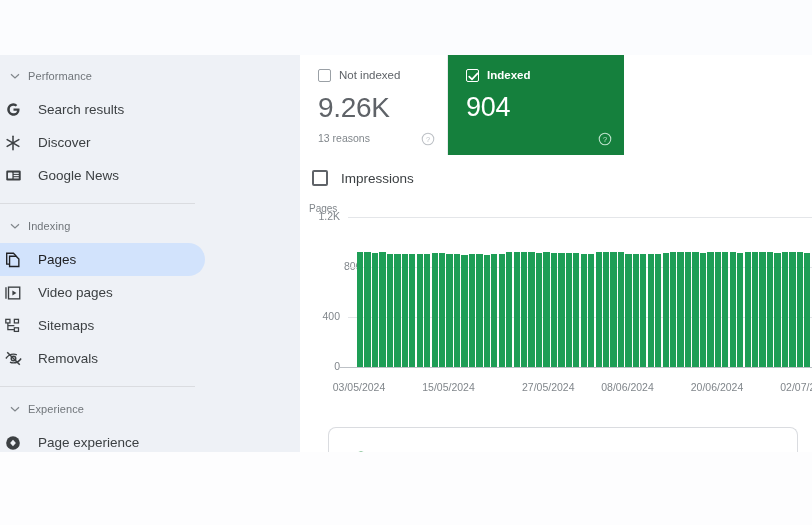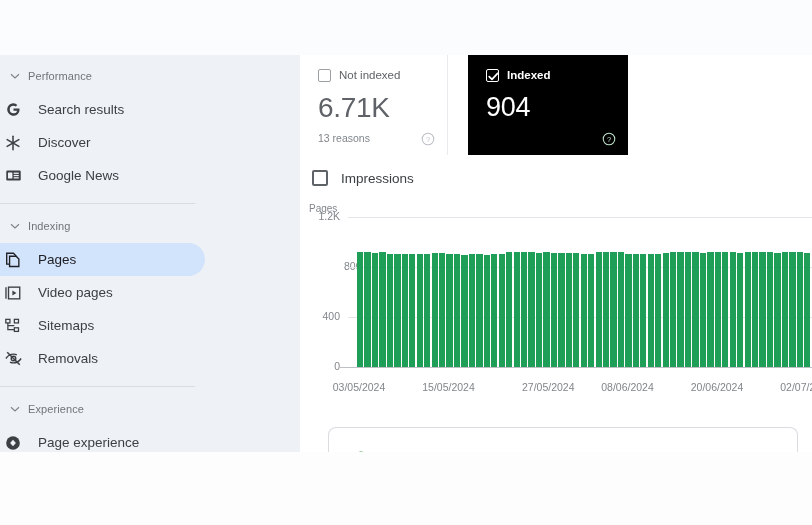--- a/index.html
+++ b/index.html
@@ -96,24 +96,23 @@
     height: 100px;
   }
   .card {
     position: relative;
     width: 148px; height: 100px;
     padding: 12px 12px 0 18px;
     border-right: 1px solid #e8eaed;
     background: #fff;
   }
   .card.selected {
-    background: #000000;
+    background: #15803d;
     border-right: none;
-    width: 160px;
-    margin-left: 20px;
+    width: 176px;
   }
   .card-head {
     display: flex; align-items: center;
     gap: 8px;
     height: 16px;
     text-align: center;
   }
   .cb {
     width: 13px; height: 13px;
     border: 1.6px solid #9aa0a6;
@@ -388,21 +387,21 @@
 
   <div class="main">
 
     <div class="cards">
 
       <div class="card">
         <div class="card-head">
           <span class="cb"></span>
           <span class="card-title">Not indexed</span>
         </div>
-        <div class="card-value">6.71K</div>
+        <div class="card-value">9.26K</div>
         <div class="card-sub">13 reasons</div>
         <span class="help">
           <svg width="14" height="14" viewBox="0 0 16 16">
             <circle cx="8" cy="8" r="6.6" fill="none" stroke="currentColor" stroke-width="1.2"></circle>
             <text x="8" y="11.4" font-size="8.5" text-anchor="middle" fill="currentColor" font-family="Liberation Sans, sans-serif">?</text>
           </svg>
         </span>
       </div>
 
       <div class="card selected">

